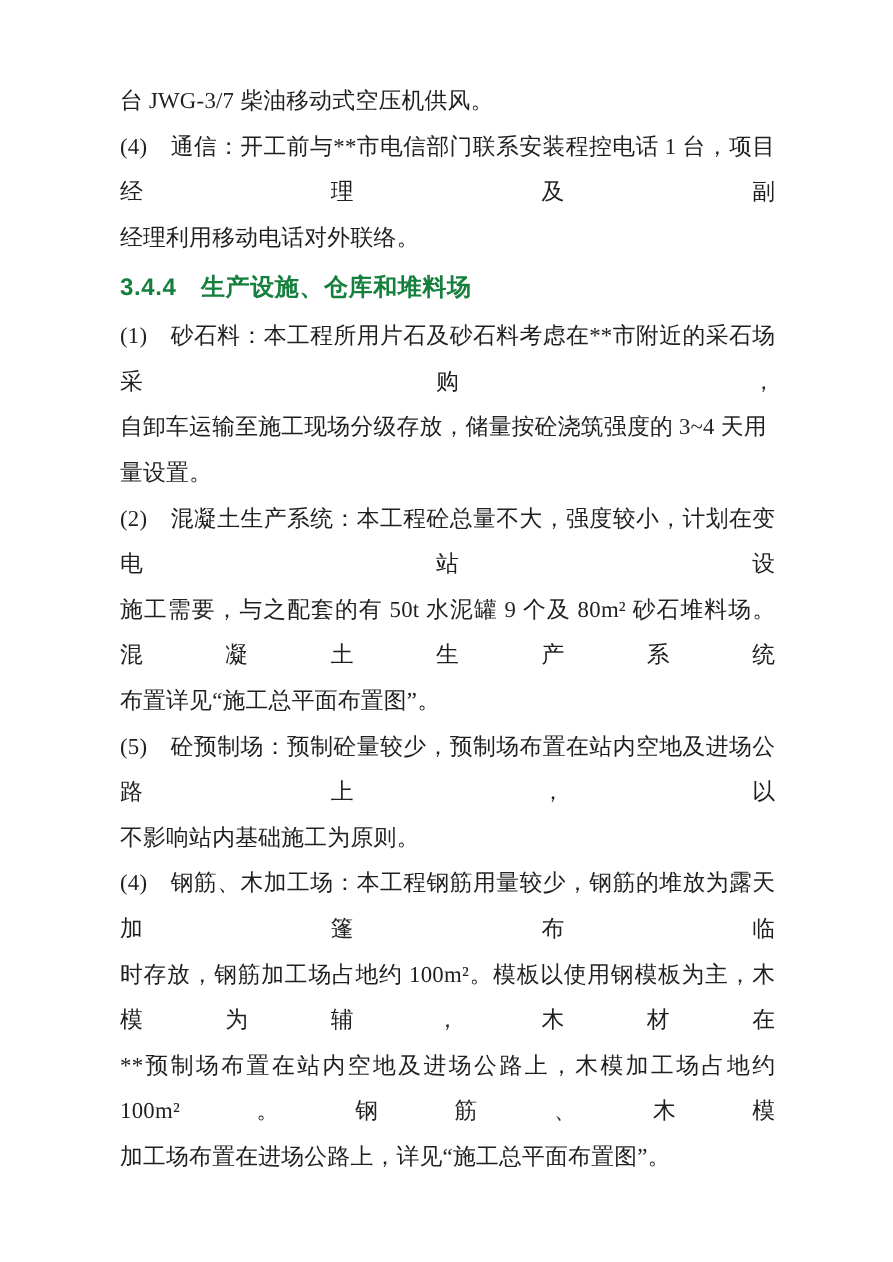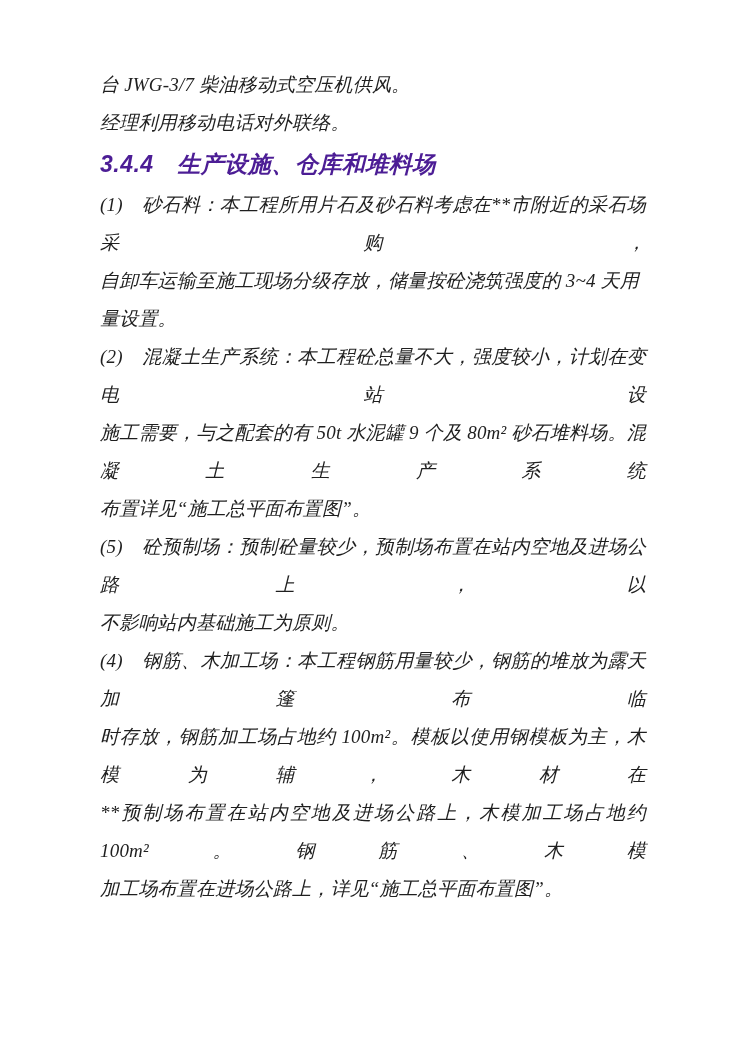--- a/index.html
+++ b/index.html
@@ -6,21 +6,20 @@
     margin: 0;
     padding: 0;
     background: #ffffff;
   }
   .page {
     position: relative;
     width: 744px;
     height: 1052px;
     background: #ffffff;
     overflow: hidden;
-    font-style: italic;
   }
   .content {
     position: absolute;
     left: 100px;
     top: 66px;
     width: 546px;
   }
   p.line {
     margin: 0;
     padding: 0;
@@ -33,33 +32,34 @@
   }
   p.line.justify {
     text-align: justify;
     text-align-last: justify;
   }
   h2.doc-heading {
     margin: 6px 0 6px 0;
     padding: 0;
     font-family: "Liberation Sans", "DejaVu Sans", sans-serif;
     font-weight: 700;
-    font-size: 23px;
+    font-size: 20px;
     line-height: 32px;
-    color: #4c1d95;
+    color: #15803d;
     letter-spacing: 0.5px;
   }
 </style>
 </head>
 <body>
 
 <div class="page">
   <div class="content">
 
     <p class="line">台 JWG-3/7 柴油移动式空压机供风。</p>
+    <p class="line justify">(4)　通信：开工前与**市电信部门联系安装程控电话 1 台，项目经理及副</p>
     <p class="line">经理利用移动电话对外联络。</p>
 
     <h2 class="doc-heading">3.4.4　生产设施、仓库和堆料场</h2>
 
     <p class="line justify">(1)　砂石料：本工程所用片石及砂石料考虑在**市附近的采石场采购，</p>
     <p class="line">自卸车运输至施工现场分级存放，储量按砼浇筑强度的 3~4 天用量设置。</p>
 
     <p class="line justify">(2)　混凝土生产系统：本工程砼总量不大，强度较小，计划在变电站设</p>
     <p class="line justify">施工需要，与之配套的有 50t 水泥罐 9 个及 80m² 砂石堆料场。混凝土生产系统</p>
     <p class="line">布置详见“施工总平面布置图”。</p>

